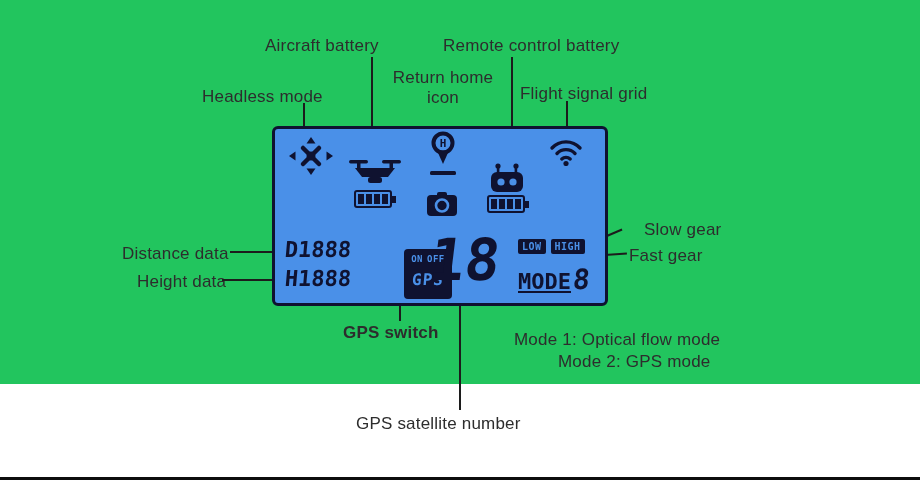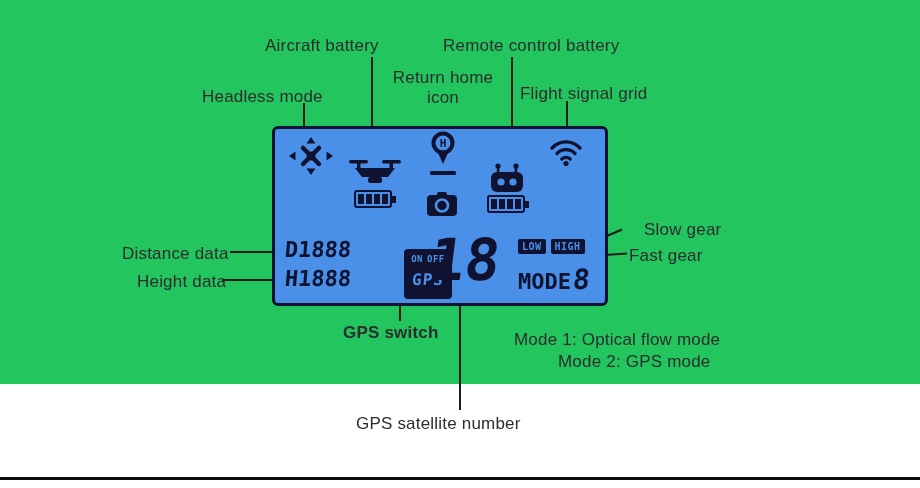--- a/index.html
+++ b/index.html
@@ -46,21 +46,21 @@
   .gpsword { font:bold 16px "DejaVu Sans Mono", monospace; margin-top:6px;
     transform:skewX(-5deg); letter-spacing:1px; }
 
   .gears { position:absolute; display:flex; gap:5px; }
   .gear { background:var(--icon-dark,#0f1230); color:var(--lcd-blue,#4a90e8);
     font:bold 10px "DejaVu Sans Mono", monospace; padding:2px 4px;
     border-radius:2px; letter-spacing:.5px; }
 
   .mode-row { position:absolute; display:flex; align-items:flex-end; gap:2px; }
   .mode-word { font:bold 22px "DejaVu Sans Mono", monospace;
-    color:var(--icon-dark,#0f1230); }
+    color:var(--icon-dark,#0f1230);text-decoration:underline; }
   .mode-num { font:bold 28px "DejaVu Sans Mono", monospace;
     color:var(--icon-dark,#0f1230); transform:skewX(-6deg); line-height:.95; }
 
   .bottom-rule { position:absolute; left:0; top:477px; width:920px; height:3px;
     background:#0d0d0d; }
 </style>
 </head>
 <body>
 
 <div class="stage">

